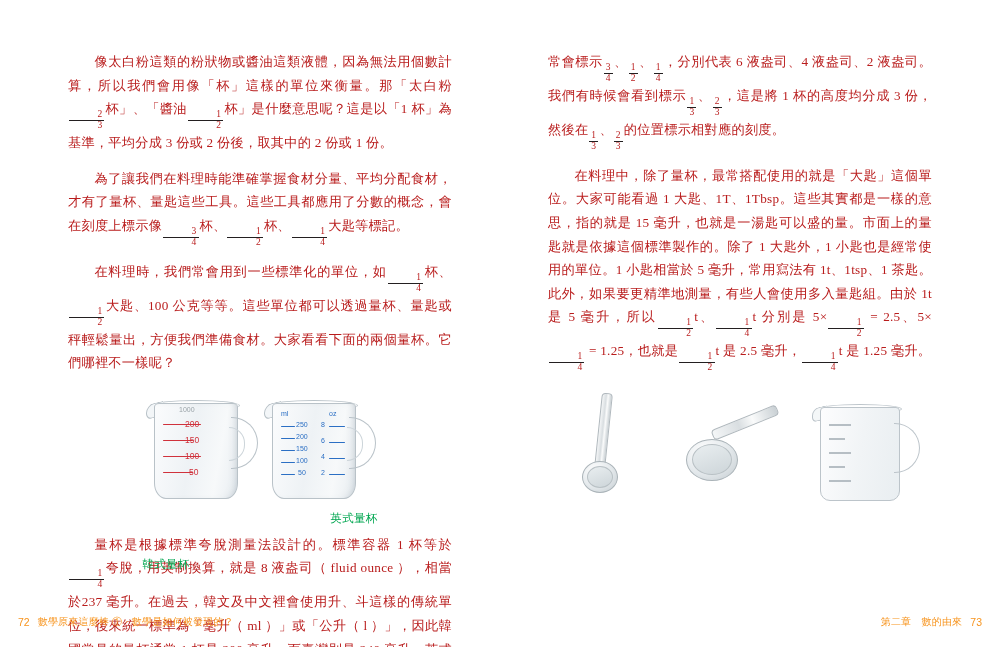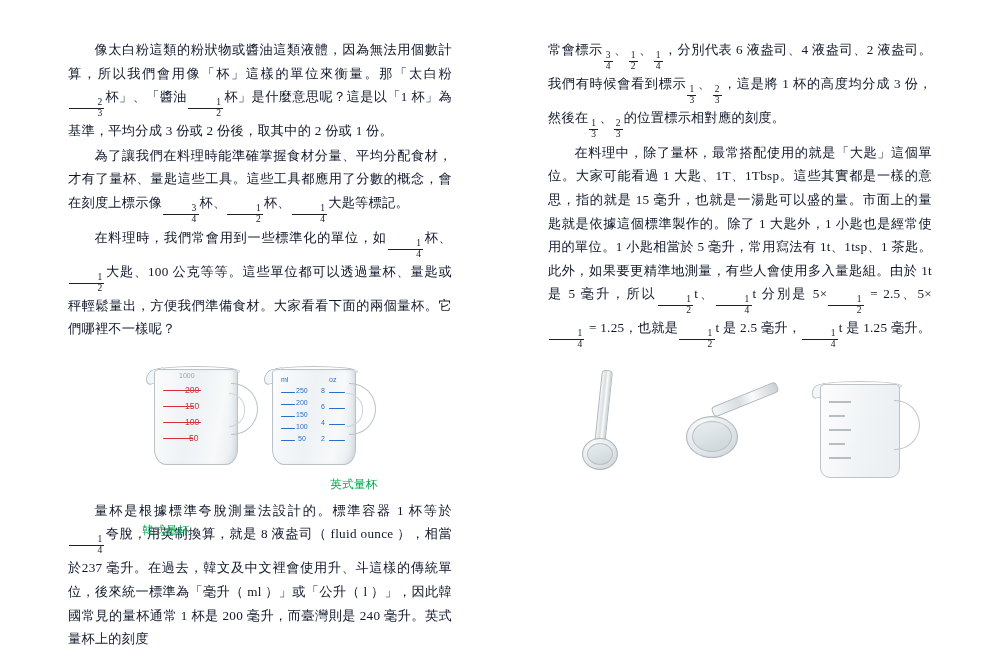--- a/index.html
+++ b/index.html
@@ -31,24 +31,24 @@
     height: 647px;
     box-sizing: border-box;
   }
   .col-left {
     padding: 38px 48px 0 68px;
   }
   .col-right {
     padding: 38px 68px 0 48px;
   }
   p.body-text {
-    margin: 0 0 1px 0;
+    margin: 12px 0 1px 0;
     font-size: 13.2px;
     line-height: 23.6px;
-    color: #0f172a;
+    color: #b91c1c;
     text-align: justify;
     text-justify: inter-character;
     text-indent: 2em;
     letter-spacing: 0.02em;
   }
   p.body-text.no-indent {
     text-indent: 0;
   }
   .frac {
     display: inline-flex;
@@ -472,13 +472,23 @@
             </div>
             <div class="cup3-handle"></div>
           </div>
         </div>
 
       </div>
 
     </div>
   </div>
 
+  <div class="footer">
+    <div class="footer-left">
+      <span class="folio">72</span>
+      <span class="running-head">數學原來這麼棒 ① · 數學是如何被發現的？</span>
+    </div>
+    <div class="footer-right">
+      <span class="running-head">第二章　數的由來</span>
+      <span class="folio">73</span>
+    </div>
+  </div>
 </div>
 
 </body></html>

